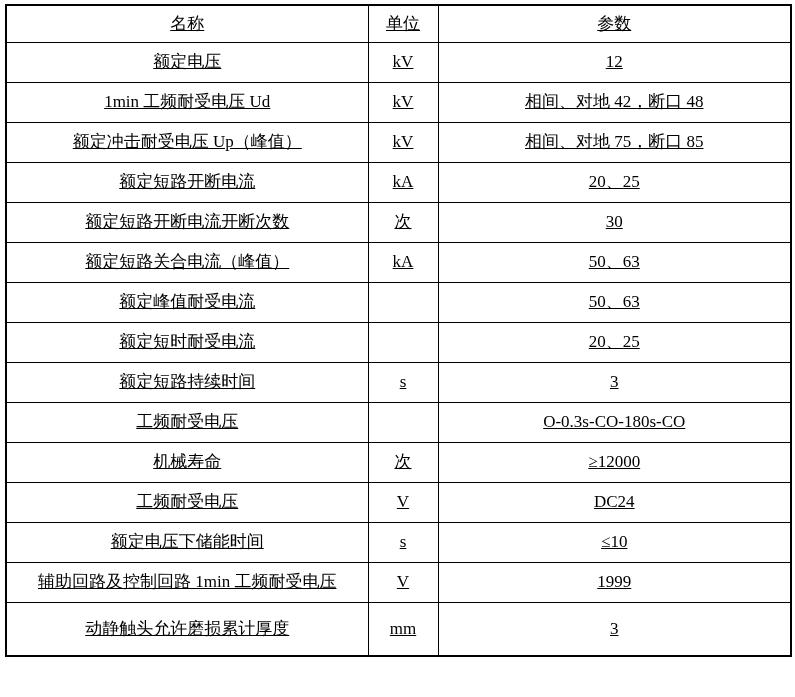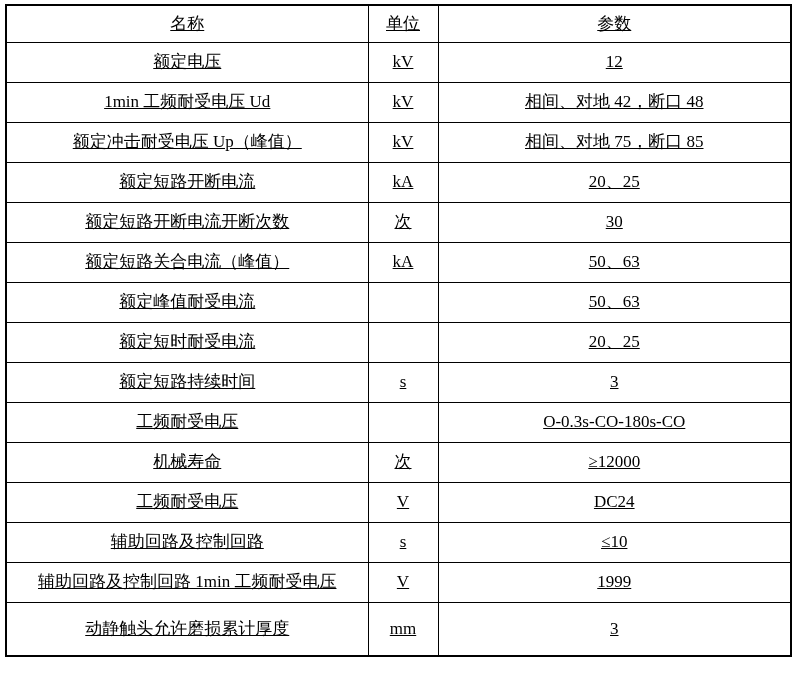--- a/index.html
+++ b/index.html
@@ -116,21 +116,21 @@
         <td>机械寿命</td>
         <td>次</td>
         <td>≥12000</td>
       </tr>
       <tr>
         <td>工频耐受电压</td>
         <td>V</td>
         <td>DC24</td>
       </tr>
       <tr>
-        <td>辅助回路及控制回路</td>
+        <td>额定电压下储能时间</td>
         <td>s</td>
         <td>≤10</td>
       </tr>
       <tr>
         <td>辅助回路及控制回路 1min 工频耐受电压</td>
         <td>V</td>
         <td>1999</td>
       </tr>
       <tr class="tall">
         <td>动静触头允许磨损累计厚度</td>

